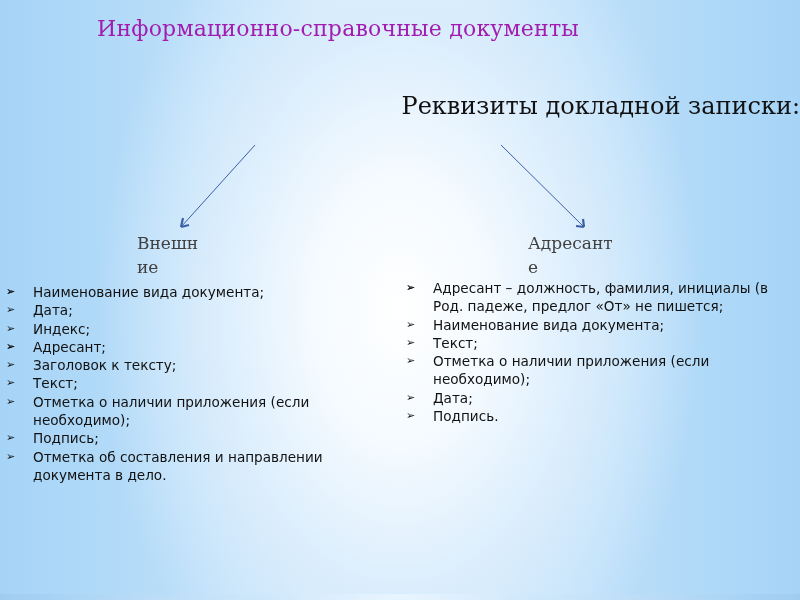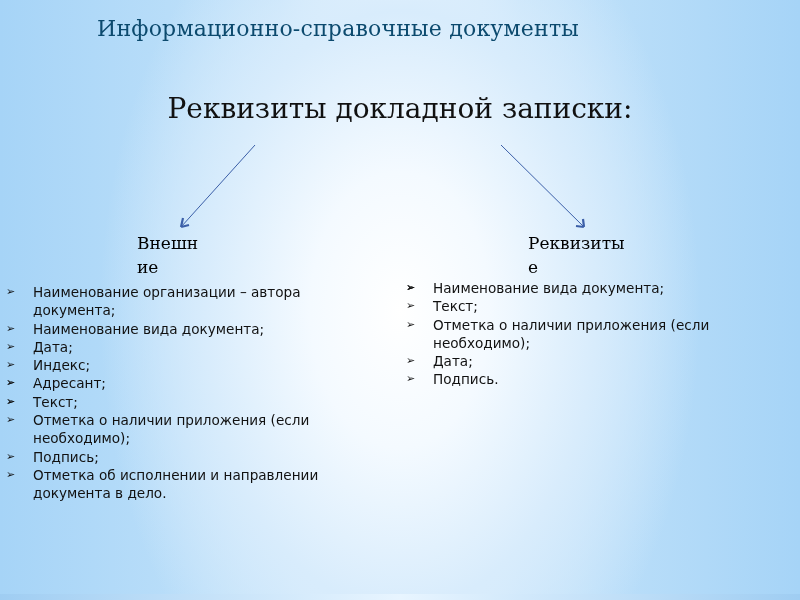--- a/index.html
+++ b/index.html
@@ -13,29 +13,29 @@
       background:
         radial-gradient(ellipse 300px 460px at 400px 310px, #ffffff 0%, #f4faff 30%, #d8ecfc 65%, rgba(168,213,248,0) 100%),
         linear-gradient(90deg, #a6d4f7 0%, #c4e3fa 35%, #ffffff 50%, #c4e3fa 65%, #a6d4f7 100%);
     }
     .bg .band {
       position:absolute; left:0; right:0; top:594px; height:6px;
       background:linear-gradient(90deg,#9fcdf2,#e8f5ff 50%,#9fcdf2);
     }
     .subtitle {
       position:absolute; left:0; width:676px; top:16px; text-align:center;
-      font-size:22px; color:#0c4a6e; font-family:"DejaVu Serif", serif; letter-spacing:0.2px;
+      font-size:22px; color:#a21caf; font-family:"DejaVu Serif", serif; letter-spacing:0.2px;
     }
     .title {
-      position:absolute; left:0; width:800px; top:92px; text-align:center;
-      font-size:28px; color:#111; font-family:"DejaVu Serif", serif;
+      position:absolute; left:0; width:800px; top:92px; text-align:right;
+      font-size:24px; color:#111; font-family:"DejaVu Serif", serif;
     }
     svg.arrows { position:absolute; left:0; top:0; }
     .col-head {
-      position:absolute; font-size:17px; color:#000000; line-height:24px;
+      position:absolute; font-size:17px; color:#404040; line-height:24px;
       font-family:"DejaVu Serif", serif;
     }
     .col-head.left { left:137px; top:231px; width:80px; }
     .col-head.right { left:528px; top:231px; width:120px; }
     ul.list {
       position:absolute; margin:0; padding:0; list-style:none;
       font-family:"DejaVu Sans", sans-serif; font-size:13.6px; color:#111; line-height:18.3px;
     }
     ul.list.left { left:6px; top:283px; width:370px; }
     ul.list.right { left:406px; top:279px; width:390px; }
@@ -63,39 +63,39 @@
     <line x1="501" y1="145" x2="584" y2="227" stroke="#3b5fa8" stroke-width="1"></line>
     <path d="M584 227 L576 226 M584 227 L583 219" stroke="#3b5fa8" stroke-width="2.2" fill="none"></path>
   </g>
 </svg>
 
 <div class="col-head left">
   <div>Внешн</div>
   <div>ие</div>
 </div>
 <div class="col-head right">
-  <div>Реквизиты</div>
+  <div>Адресант</div>
   <div>е</div>
 </div>
 
 <ul class="list left">
-  <li><span class="bullet">➢</span><span>Наименование организации – автора документа;</span></li>
+  <li><span class="bullet">➢</span></li>
   <li><span class="bullet">➢</span><span>Наименование вида документа;</span></li>
   <li><span class="bullet">➢</span><span>Дата;</span></li>
   <li><span class="bullet">➢</span><span>Индекс;</span></li>
   <li><span class="bullet">➢</span></li>
   <li><span class="bullet">➢</span><span>Адресант;</span></li>
-  <li><span class="bullet">➢</span></li>
+  <li><span class="bullet">➢</span><span>Заголовок к тексту;</span></li>
   <li><span class="bullet">➢</span><span>Текст;</span></li>
   <li><span class="bullet">➢</span><span>Отметка о наличии приложения (если необходимо);</span></li>
   <li><span class="bullet">➢</span><span>Подпись;</span></li>
-  <li><span class="bullet">➢</span><span>Отметка об исполнении и направлении документа в дело.</span></li>
+  <li><span class="bullet">➢</span><span>Отметка об составления и направлении документа в дело.</span></li>
 </ul>
 
 <ul class="list right">
   <li><span class="bullet">➢</span></li>
-  <li><span class="bullet">➢</span></li>
+  <li><span class="bullet">➢</span><span>Адресант – должность, фамилия, инициалы (в Род. падеже, предлог «От» не пишется;</span></li>
   <li><span class="bullet">➢</span><span>Наименование вида документа;</span></li>
   <li><span class="bullet">➢</span><span>Текст;</span></li>
   <li><span class="bullet">➢</span><span>Отметка о наличии приложения (если необходимо);</span></li>
   <li><span class="bullet">➢</span><span>Дата;</span></li>
   <li><span class="bullet">➢</span><span>Подпись.</span></li>
 </ul>
 
 </body></html>

